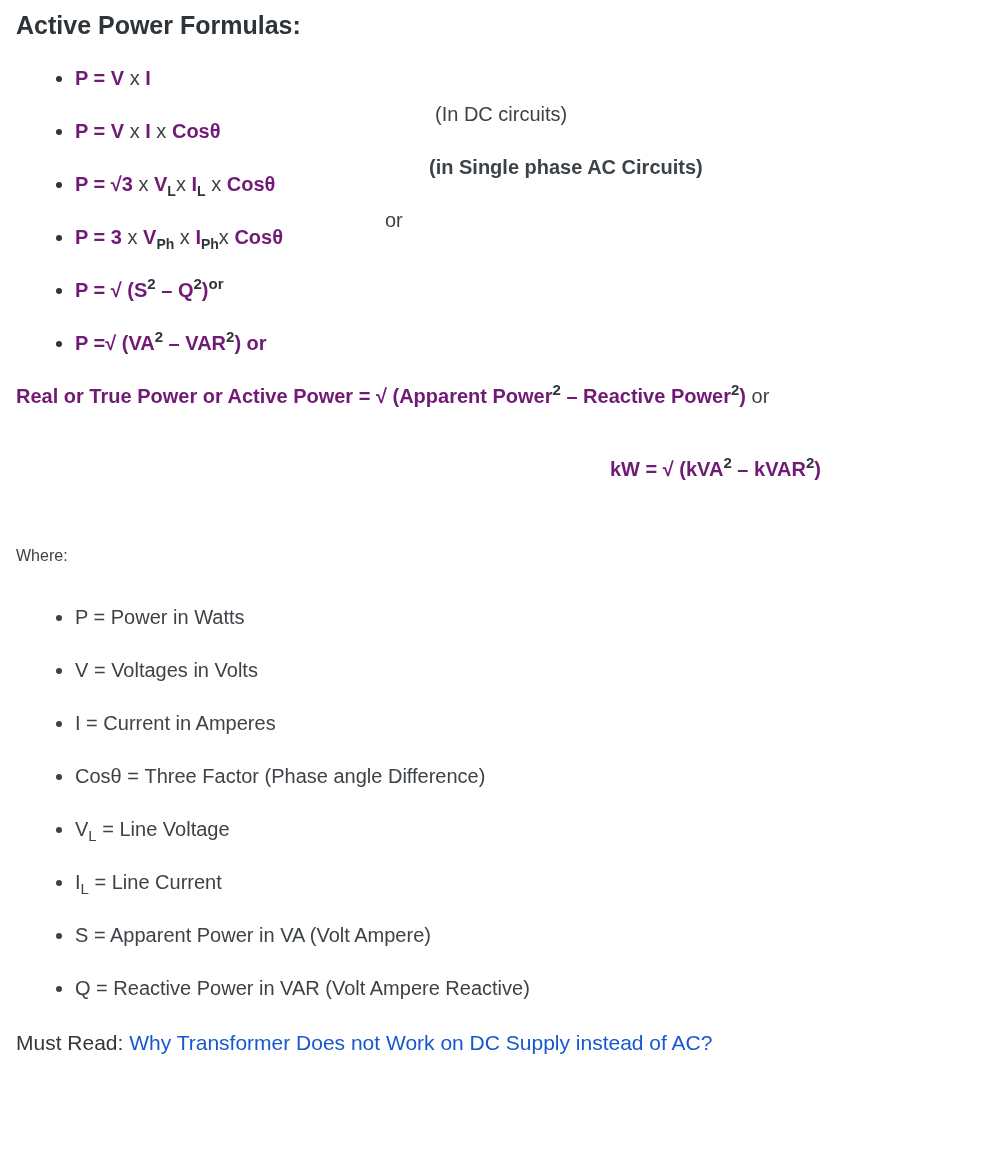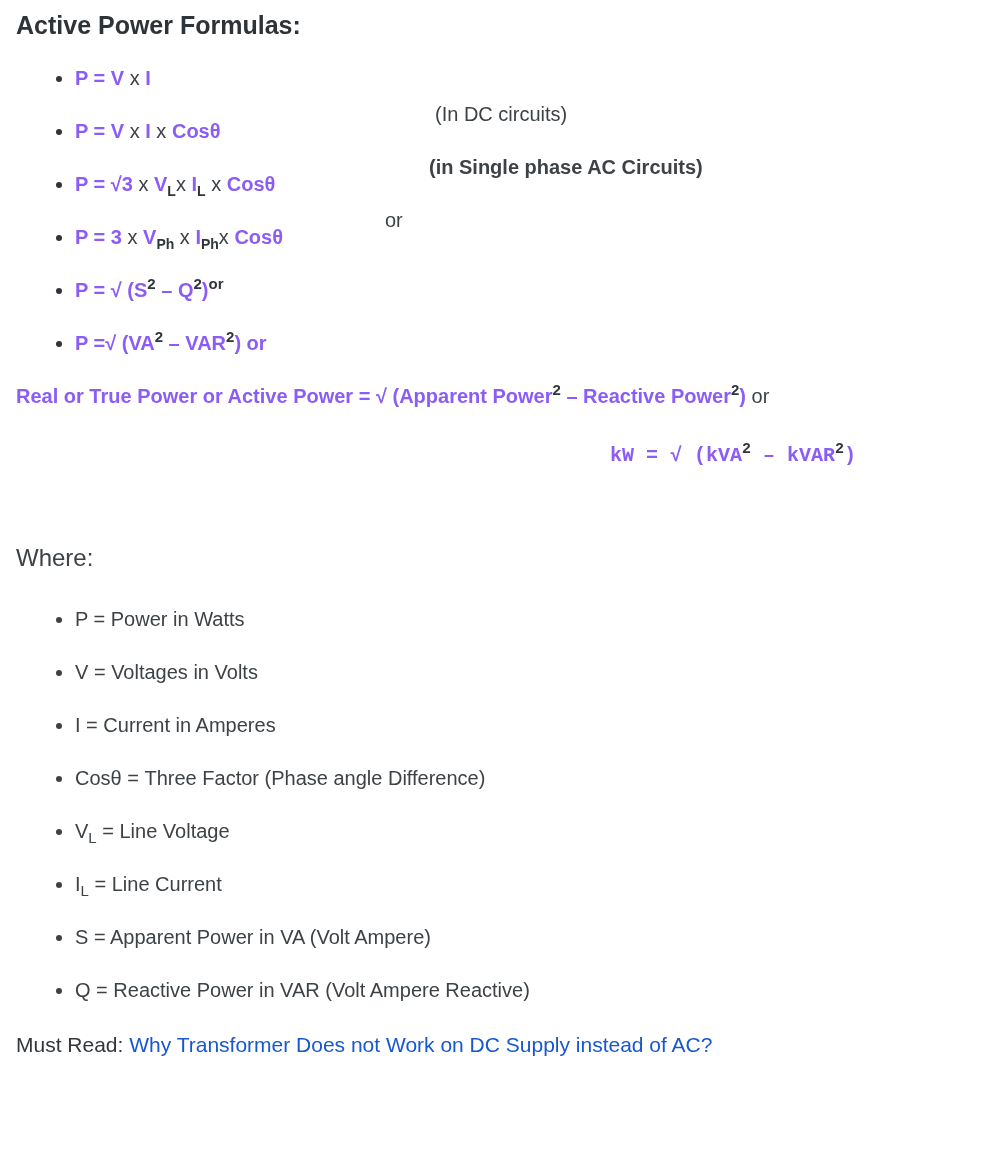--- a/index.html
+++ b/index.html
@@ -25,21 +25,21 @@
     margin-top: 27px;
   }
   ul.f-list li {
     font-size: 20px;
     line-height: 23px;
     margin-bottom: 30px;
     position: relative;
     color: #2f353b;
     white-space: nowrap;
   }
-  .fb { font-weight: 700; color: #8b5cf6; }
+  .fb { font-weight: 700; color: #701a75; }
   .fx { font-weight: 400; color: #3d4247; }
   sub.fs {
     font-size: 14px; font-weight: 700;
     vertical-align: baseline; position: relative; top: 5px;
     line-height: 0;
   }
   sup.fp {
     font-size: 15px; font-weight: 700;
     vertical-align: baseline; position: relative; top: -8px;
     line-height: 0;
@@ -57,33 +57,32 @@
     margin-top: 20px;
     font-size: 20px;
     line-height: 23px;
     font-weight: 700;
     color: #2f353b;
     white-space: nowrap;
   }
   p.real-power .tail { font-weight: 400; color: #3d4247; }
 
   p.kw-formula {
-    margin-top: 36px;
+    margin-top: 50px;
     padding-left: 594px;
     font-size: 20px;
     line-height: 23px;
     font-weight: 700;
     color: #2f353b;
     white-space: nowrap;
-    font-family: Liberation Mono, monospace;
   }
 
   p.where {
-    margin-top: 79px;
-    font-size: 24px;
+    margin-top: 63px;
+    font-size: 16px;
     line-height: 24px;
     font-weight: 400;
     color: #3d4247;
   }
 
   ul.d-list {
     list-style: disc;
     padding-left: 59px;
     margin-top: 38px;
   }

